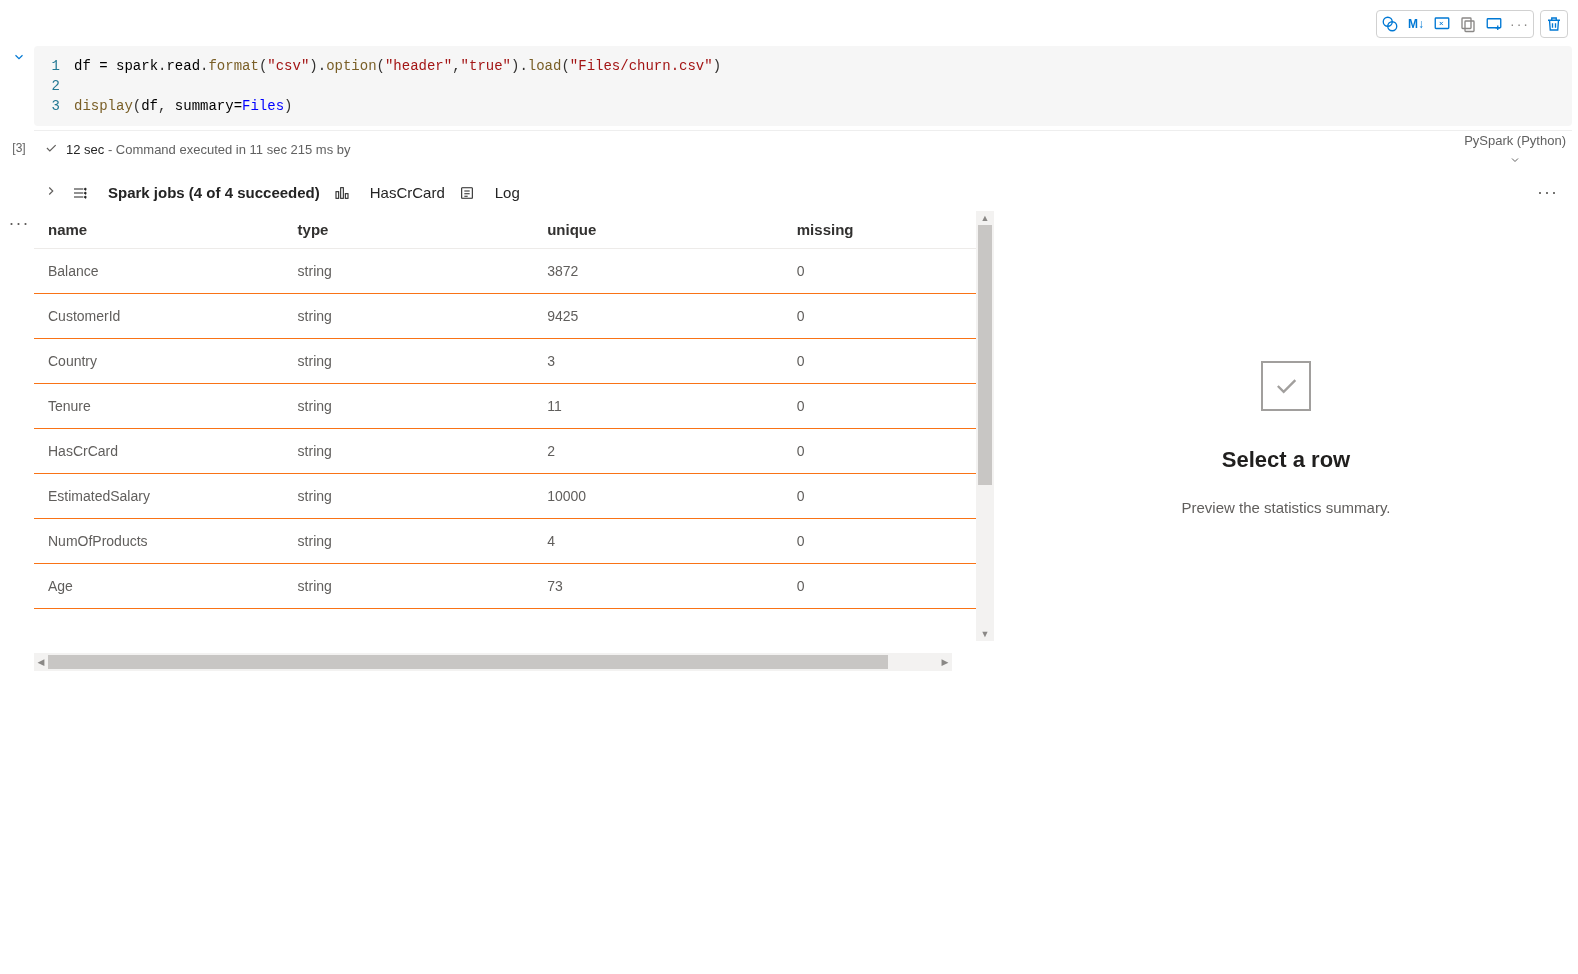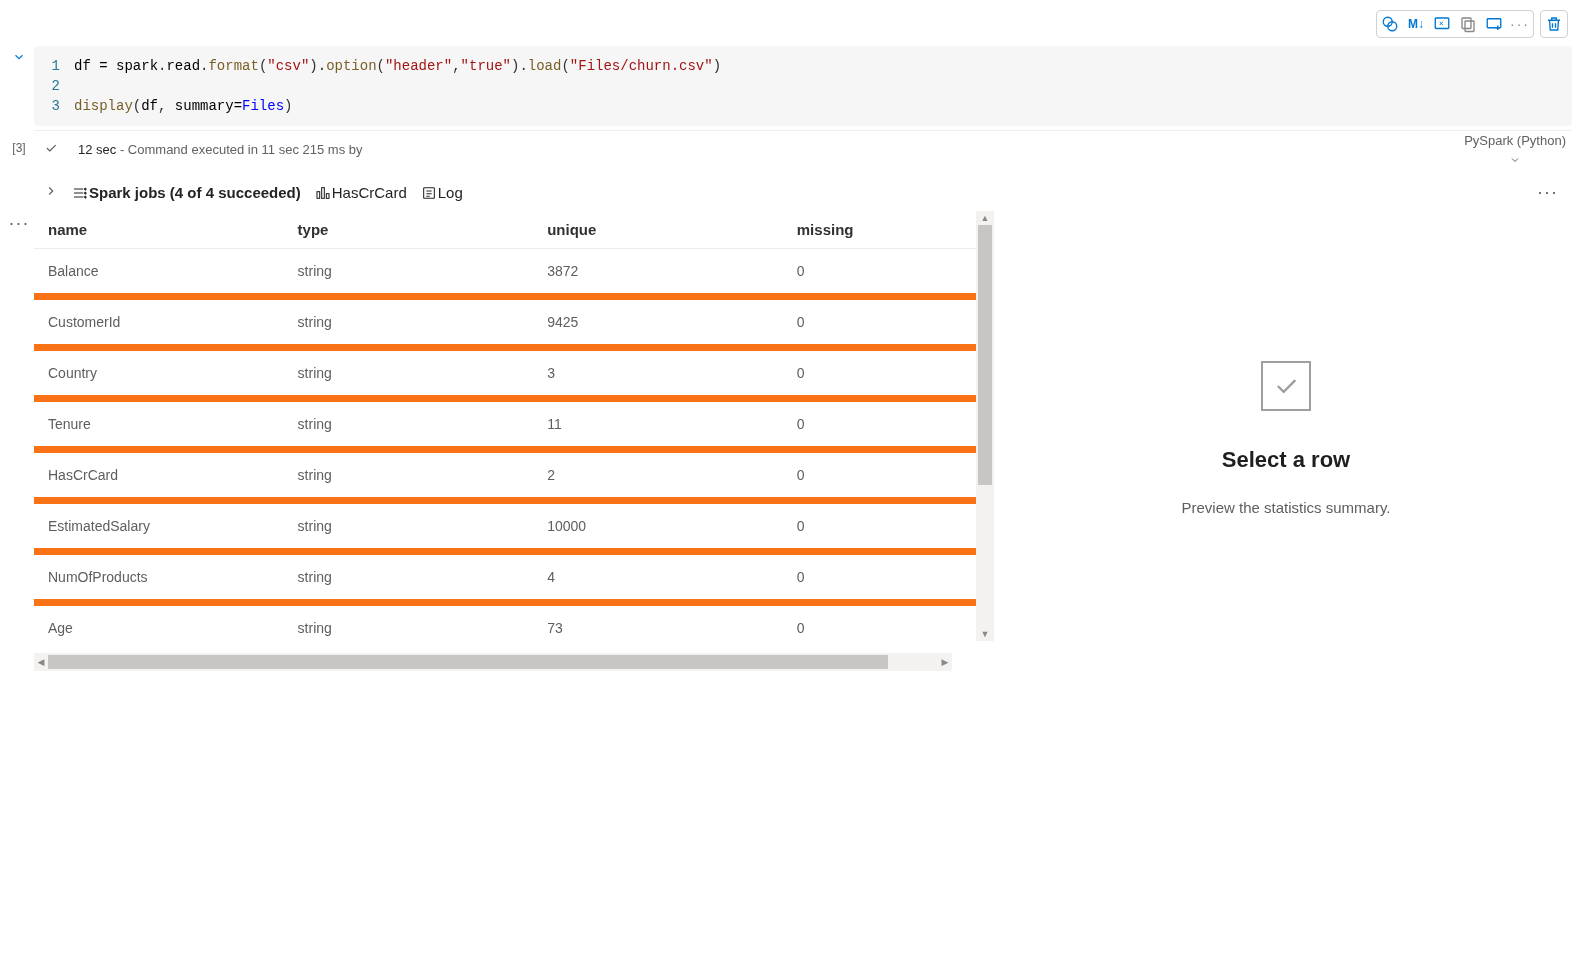--- a/index.html
+++ b/index.html
@@ -95,39 +95,39 @@
       flex: 1;
       background: #fff;
       border-top: 1px solid #eee;
       display: flex;
       align-items: center;
       justify-content: space-between;
       padding: 2px 6px 0 10px;
       color: #616161;
       font-size: 13px;
     }
-    .status-left { display: flex; align-items: center; gap: 20px; text-align: right; }
+    .status-left { display: flex; align-items: center; gap: 8px; text-align: right; }
     .check-small { color: #605e5c; }
     .kernel-sel { display: flex; align-items: center; gap: 6px; cursor: pointer; flex-direction: column; }
 
     
     .out-header {
       display: flex;
       align-items: center;
       justify-content: space-between;
       padding: 8px 20px 8px 44px;
       font-size: 15px;
       color: #242424;
     }
     .out-left {
       display: flex;
       align-items: center;
       gap: 14px;
     }
-    .out-left .clickable { display: flex; align-items: center; gap: 1px; cursor: pointer; }
+    .out-left .clickable { display: flex; align-items: center; gap: 20px; cursor: pointer; }
     .out-left .strong { font-weight: 600; }
     .chev-right { color: #605e5c; }
 
     .ellipsis-v { color: #605e5c; font-size: 18px; letter-spacing: 1px; cursor: pointer; }
 
     
     .output-area {
       display: flex;
       align-items: stretch;
       padding: 0 0 0 4px;
@@ -159,21 +159,21 @@
     table.summary th {
       text-align: left;
       font-weight: 700;
       padding: 10px 14px;
       font-size: 15px;
       border-bottom: 1px solid #edebe9;
     }
     table.summary td {
       padding: 14px 14px;
       color: #605e5c;
-      border-bottom: 7px solid #f97316;
+      border-bottom: 1px solid #f97316;
       font-size: 14px;
     }
     .col-name   { width: 26%; }
     .col-type   { width: 26%; }
     .col-unique { width: 26%; }
     .col-missing{ width: 22%; }
 
     
     .v-scroll {
       position: absolute;

